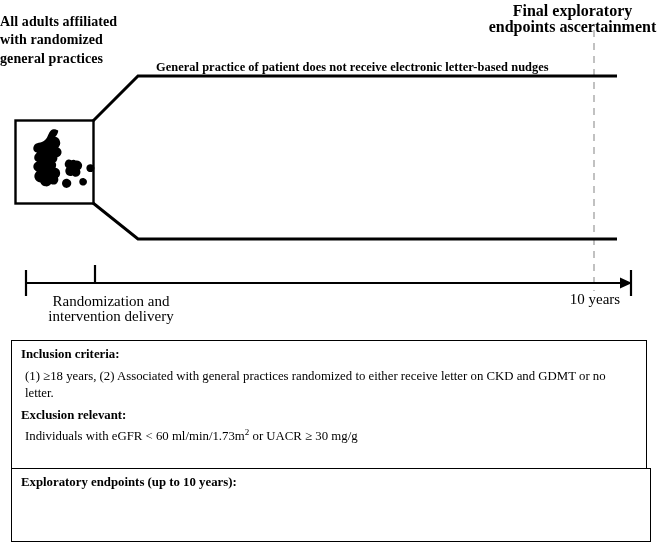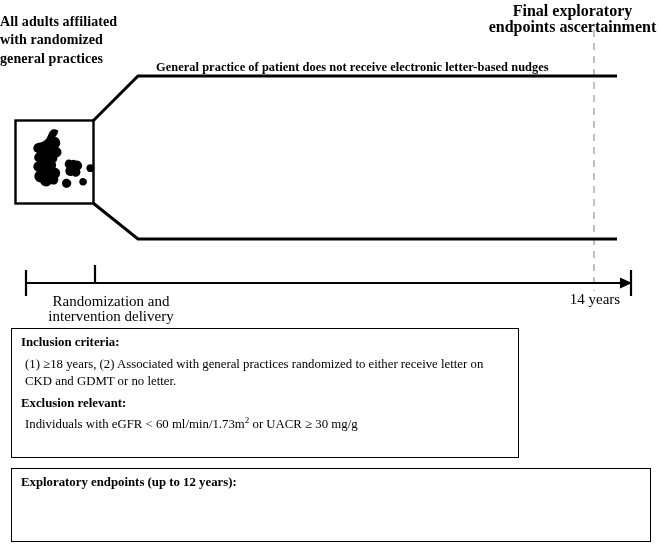--- a/index.html
+++ b/index.html
@@ -85,21 +85,21 @@
   }
 
   
   .info-box {
     position: absolute;
     box-sizing: border-box;
     border: 1.6px solid #000000;
     background: #ffffff;
     padding: 5px 8px 5px 9px;
   }
-  .info-box.criteria { left: 11px; top: 328px; width: 508px; height: 130px; }
+  .info-box.criteria { left: 11px; top: 340px; width: 636px; height: 130px; }
   .info-box.endpoints { left: 11px; top: 468px; width: 640px; height: 74px; }
 
   .box-heading {
     font-weight: bold;
     font-size: 12.8px;
     line-height: 17.5px;
     margin: 0;
   }
   .box-text {
     font-size: 12.8px;
@@ -171,26 +171,26 @@
     <line x1="631" y1="270" x2="631" y2="296" stroke="#000000" stroke-width="2.2"></line>
   </svg>
 
   <div class="cohort-label">All adults affiliated with randomized general practices</div>
 
   <div class="final-label">Final exploratory endpoints ascertainment</div>
 
   <div class="arm-label control">General practice of patient does not receive electronic letter-based nudges</div>
 
   <div class="tick-label randomization">Randomization and intervention delivery</div>
-  <div class="tick-label tenyears">14 years</div>
+  <div class="tick-label tenyears">10 years</div>
 
   <div class="info-box criteria">
     <div class="box-heading">Inclusion criteria:</div>
     <div class="box-text">(1) ≥18 years, (2) Associated with general practices randomized to either receive letter on CKD and GDMT or no letter.</div>
     <div class="box-heading">Exclusion relevant:</div>
     <div class="box-text"><span>Individuals with eGFR &lt; 60 ml/min/1.73m</span><sup>2</sup><span> or UACR ≥ 30 mg/g</span></div>
   </div>
 
   <div class="info-box endpoints">
-    <div class="box-heading">Exploratory endpoints (up to 12 years):</div>
+    <div class="box-heading">Exploratory endpoints (up to 10 years):</div>
   </div>
 
 </div>
 
 </body></html>

